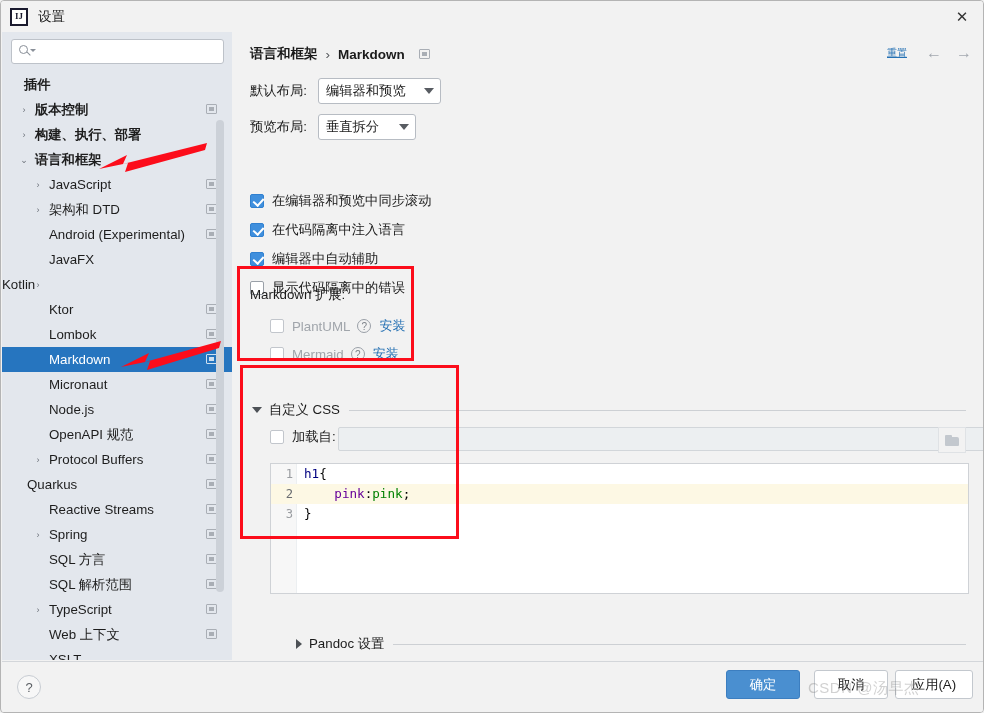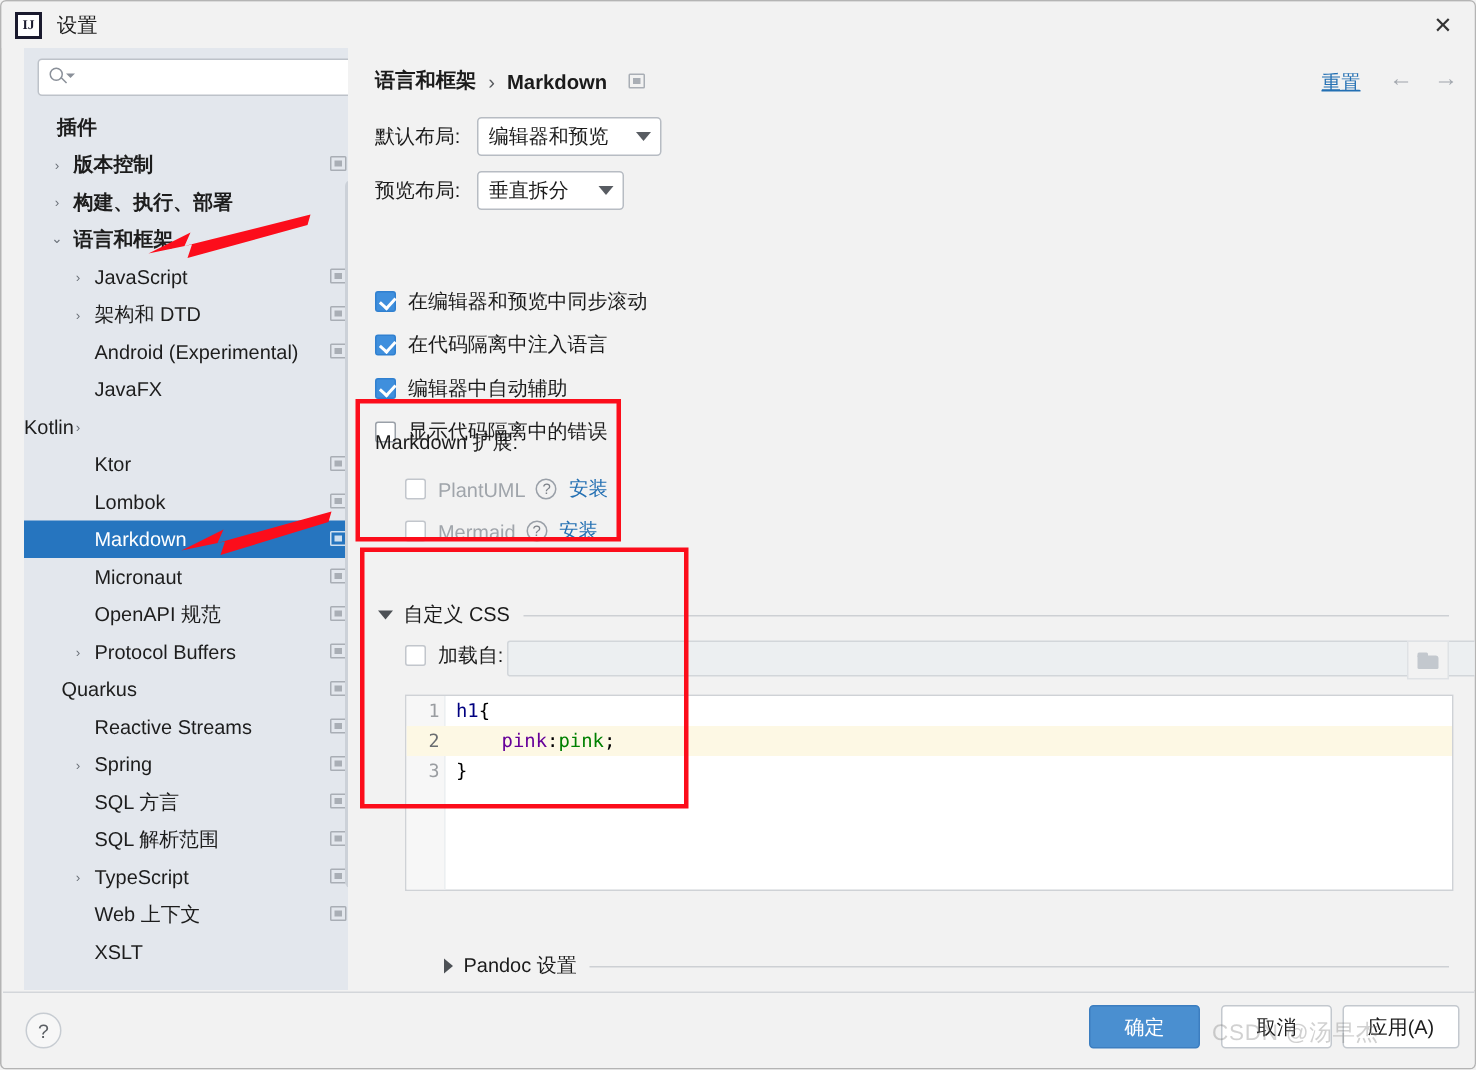--- a/index.html
+++ b/index.html
@@ -49,21 +49,21 @@
   .win-close {
     position: absolute; right: 0; top: 0;
     width: 46px; height: 31px;
     display: flex; align-items: center; justify-content: center;
     font-size: 15px; color: #333;
     cursor: default;
   }
 
   
   .leftpanel {
-    position: absolute; left: 15px; top: 31px;
+    position: absolute; left: 1px; top: 31px;
     width: 230px; height: 628px;
     background: #e3e7ed;
     padding-left: 47px;
   }
   .searchbox {
     position: absolute; left: 9px; top: 7px;
     width: 213px; height: 25px;
     background: #fff;
     border: 1px solid #bdc2c9;
     border-radius: 3px;
@@ -159,21 +159,21 @@
     position: relative;
   }
   .bc-badge::after {
     content: "";
     position: absolute; left: 2px; top: 2px;
     width: 5px; height: 4px;
     background: #a9aeb5;
   }
   .reset-link {
     position: absolute; right: 77px; top: 14px;
-    font-size: 13px; color: #2470b3;
+    font-size: 10px; color: #2470b3;
     text-decoration: underline;
     cursor: pointer;
   }
   .nav-arrows {
     position: absolute; right: 12px; top: 12px;
     display: flex; gap: 14px;
     font-size: 16px; color: #a3a8af;
   }
 
   
@@ -473,20 +473,24 @@
         </div>
         <div class="tree-row sel">
           <span class="label" style="margin-left: 47px;">Markdown</span>
           <span class="badge"></span>
         </div>
         <div class="tree-row">
           <span class="label" style="margin-left: 47px;">Micronaut</span>
           <span class="badge"></span>
         </div>
         <div class="tree-row">
+          <span class="label" style="margin-left: 47px;">Node.js</span>
+          <span class="badge"></span>
+        </div>
+        <div class="tree-row">
           <span class="label" style="margin-left: 47px;">OpenAPI 规范</span>
           <span class="badge"></span>
         </div>
         <div class="tree-row">
           <span class="arrow" style="left: 30px;">›</span>
           <span class="label" style="margin-left: 47px;">Protocol Buffers</span>
           <span class="badge"></span>
         </div>
         <div class="tree-row">
           <span class="label" style="margin-left: 25px;">Quarkus</span>

